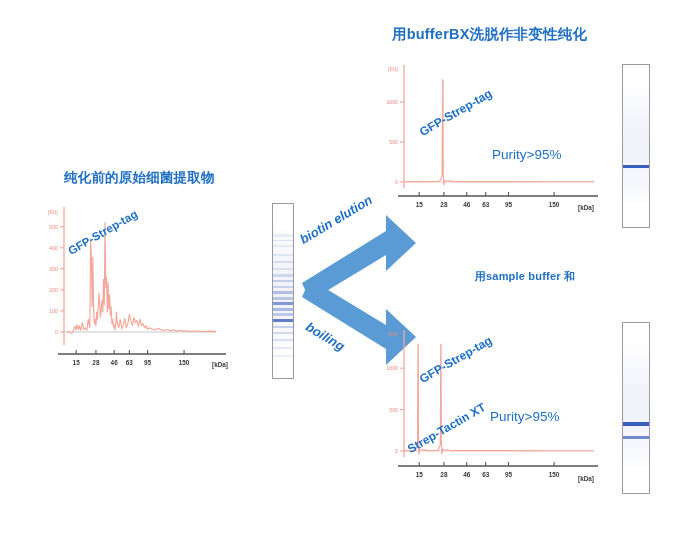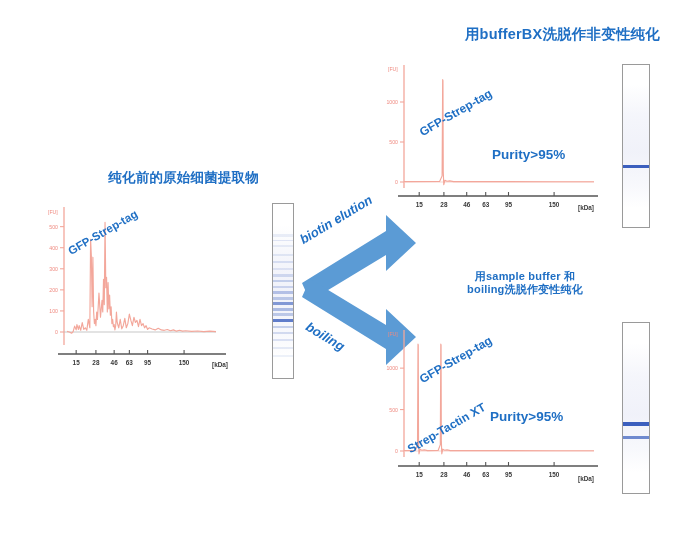--- a/index.html
+++ b/index.html
@@ -6,21 +6,21 @@
   body{
     width:700px;height:533px;background:#ffffff;
     font-family:"Liberation Sans","DejaVu Sans",sans-serif;
     position:relative;overflow:hidden;
   }
   .panel{position:absolute;}
 
   
   .title{
     color:#1f6fc4;font-weight:bold;letter-spacing:.2px;
-    text-align:right;line-height:1.22;
+    text-align:left;line-height:1.22;
   }
   #title-left{left:64px;top:170px;width:195px;font-size:13.5px;}
   #title-top{left:392px;top:26px;width:268px;font-size:14.5px;}
   #title-bottom{left:400px;top:270px;width:250px;font-size:11px;text-align:center;}
 
   
   .chart{position:absolute;}
   .chart svg{display:block;}
 
   
@@ -39,21 +39,21 @@
   }
   #lbl-biotin{left:301px;top:233px;transform:rotate(-31deg);transform-origin:left center;}
   #lbl-boiling{left:307px;top:318px;transform:rotate(31deg);transform-origin:left center;}
 
   
   .peaklabel{
     position:absolute;color:#1f6fc4;font-weight:bold;white-space:nowrap;
     font-size:12px;
   }
   .purity{
-    position:absolute;color:#1f6fc4;font-weight:bold;font-size:13.5px;white-space:nowrap;
+    position:absolute;color:#1f6fc4;font-weight:normal;font-size:13.5px;white-space:nowrap;
   }
   #pk-left{left:72px;top:245px;font-size:11.5px;transform:rotate(-30deg);transform-origin:left bottom;}
   #pk-top{left:424px;top:125px;transform:rotate(-30deg);transform-origin:left bottom;}
   #pk-b1{left:424px;top:372px;transform:rotate(-30deg);transform-origin:left bottom;}
   #pk-b2{left:412px;top:442px;transform:rotate(-30deg);transform-origin:left bottom;}
   #pur-top{left:492px;top:147px;}
   #pur-bot{left:490px;top:409px;}
 
   .axlabel{fill:#ef8a80;font-size:5.2px;font-family:"Liberation Sans",sans-serif;}
   .tlabel{fill:#3a3a3a;font-size:6.4px;font-family:"Liberation Sans",sans-serif;font-weight:bold;}
@@ -176,21 +176,20 @@
 <div class="peaklabel" id="pk-top">GFP-Strep-tag</div>
 <div class="purity" id="pur-top">Purity&gt;95%</div>
 
 <div class="gel" id="gel-top" style="left:622px;top:64px;width:28px;height:164px;">
     <div class="band" style="top: 12%; height: 76%; background: linear-gradient(rgba(110, 125, 200, 0), rgba(110, 125, 200, 0.07) 25%, rgba(110, 125, 200, 0.1) 55%, rgba(110, 125, 200, 0.05) 82%, rgba(110, 125, 200, 0));"></div>
     <div class="band" style="top: 61.5%; height: 3.564px; background: rgb(59, 95, 190); opacity: 1;"></div>
   </div>
 
 <div class="title panel" id="title-bottom">
   <div>用sample buffer 和</div>
-  <div>boiling洗脱作变性纯化</div>
 </div>
 
 <div class="chart" id="chart-bottom" style="left:382px;top:325px;">
   <svg width="225" height="165" viewBox="0 0 225 165">
     <line x1="22" y1="5" x2="22" y2="132" stroke="#f3a79b" stroke-width="1.3"></line>
     <line x1="16" y1="141" x2="216" y2="141" stroke="#555" stroke-width="1.6"></line>
     <g id="bot-yticks">
         <line x1="18" y1="126" x2="22" y2="126" stroke="#f3a79b" stroke-width="1.1"></line>
         <text x="16" y="128" text-anchor="end" class="axlabel">0</text>
         <line x1="18" y1="84.57142857142857" x2="22" y2="84.57142857142857" stroke="#f3a79b" stroke-width="1.1"></line>

